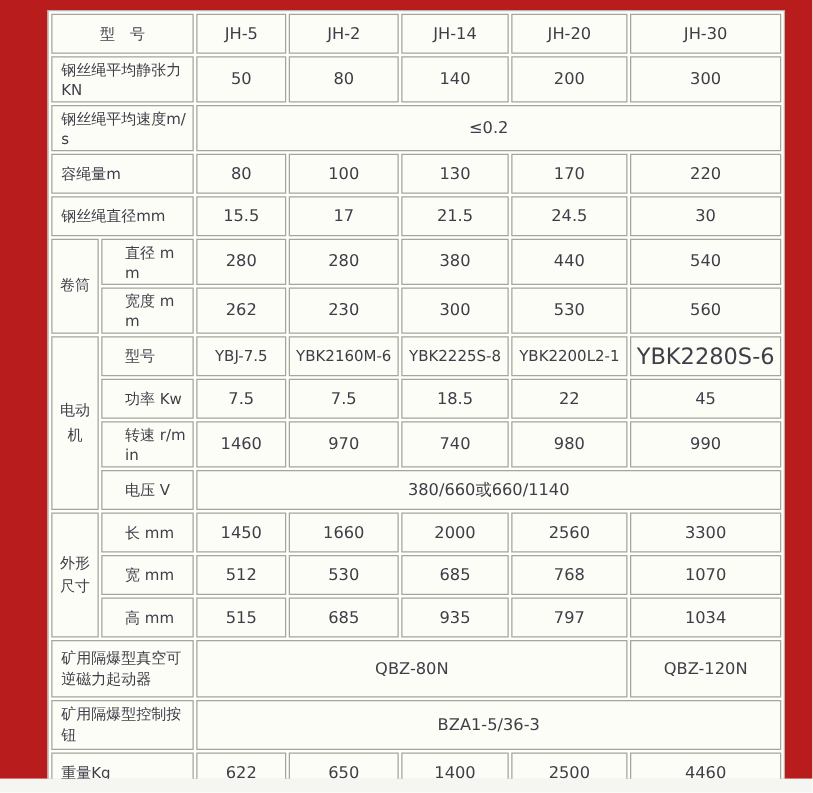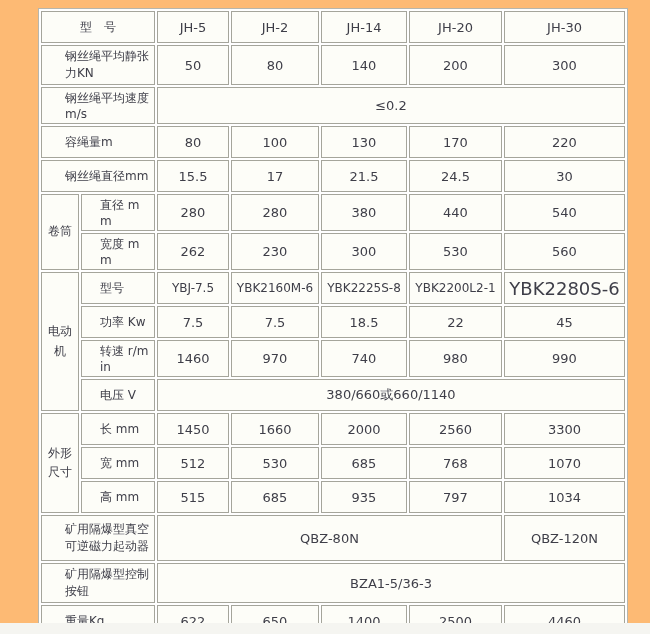--- a/index.html
+++ b/index.html
@@ -4,21 +4,21 @@
 <style>
   html, body {
     margin: 0;
     padding: 0;
     background: #f5f5f1;
     font-family: "DejaVu Sans", "Liberation Sans", sans-serif;
   }
   .page {
     width: 650px;
     height: 623px;
-    background: #fdba74;
+    background: #b91c1c;
     box-sizing: border-box;
     padding: 8px 0 0 38px;
   }
   table.spec {
     border-collapse: separate;
     border-spacing: 2px;
     background: #ffffff;
     border: 1px solid #b6b6ad;
     table-layout: fixed;
     width: 580px;
@@ -30,21 +30,21 @@
     font-size: 13px;
     height: 26px;
     padding: 2px 4px;
     text-align: center;
     vertical-align: middle;
     overflow: hidden;
     word-break: break-all;
   }
   td.label {
     text-align: left;
-    padding-left: 23px;
+    padding-left: 7px;
     font-size: 12px;
   }
   td.sublabel {
     text-align: left;
     padding-left: 18px;
     font-size: 12px;
   }
   td.group {
     text-align: center;
     padding: 2px 1px;

